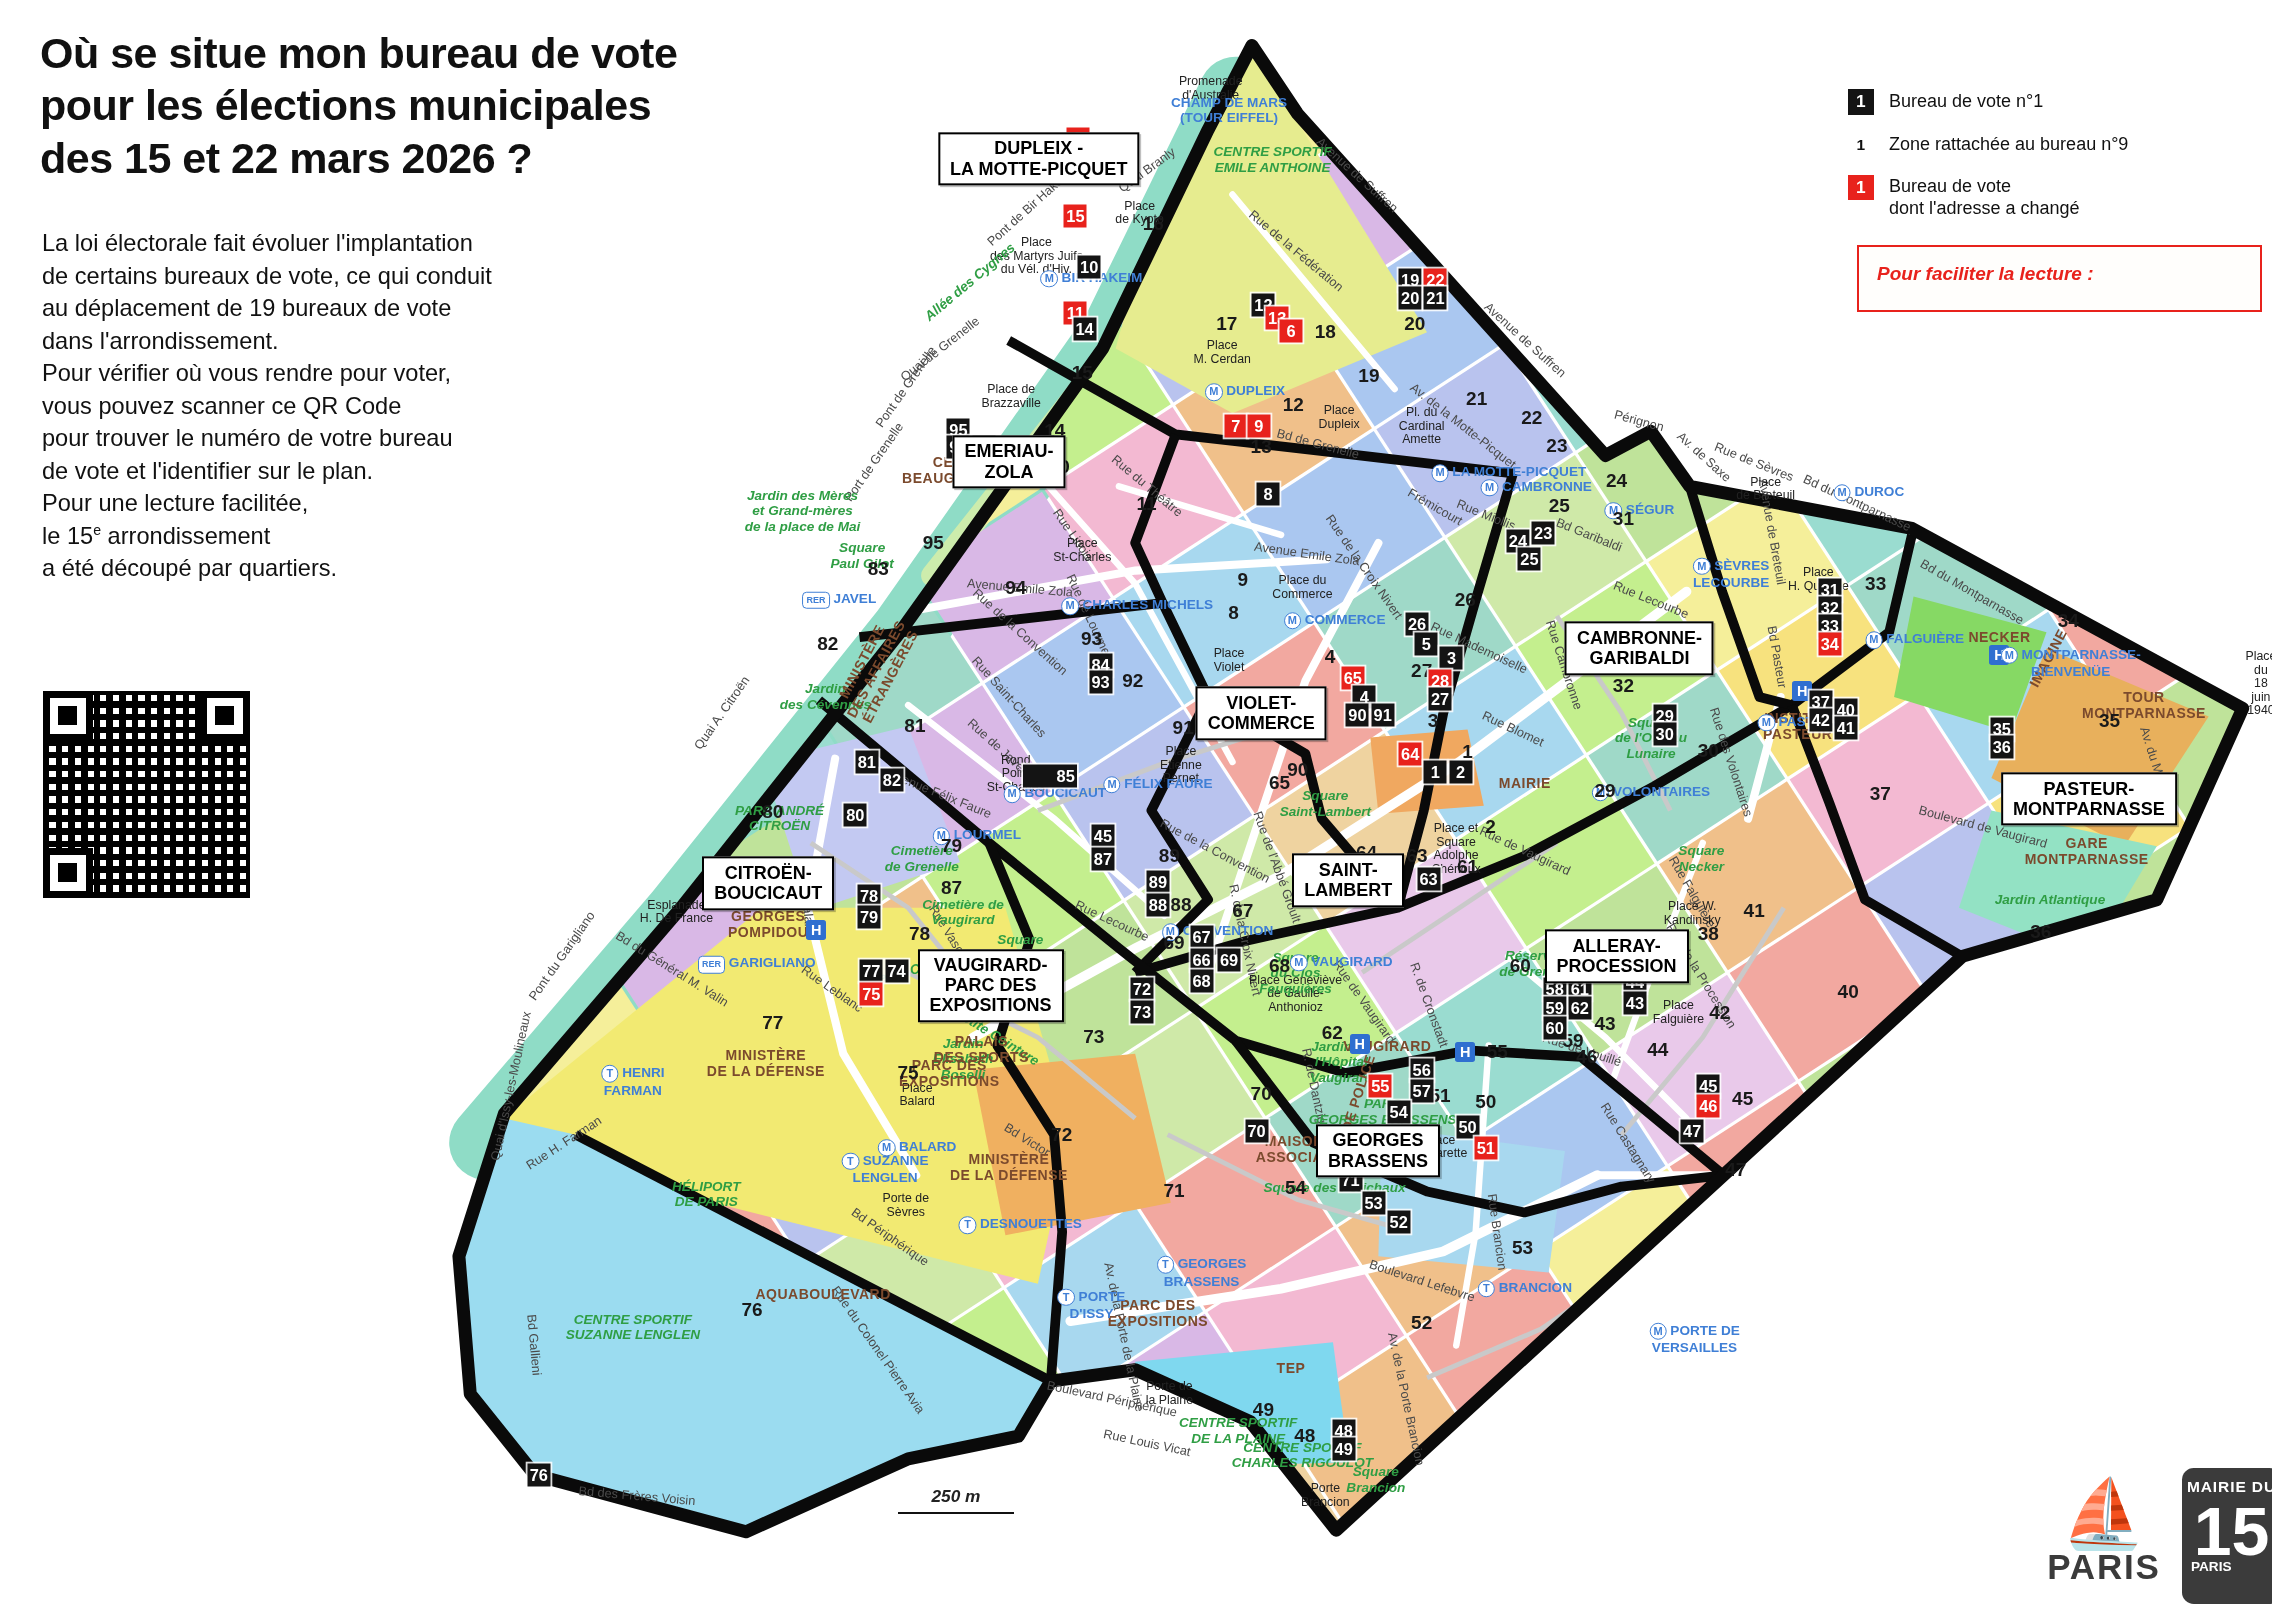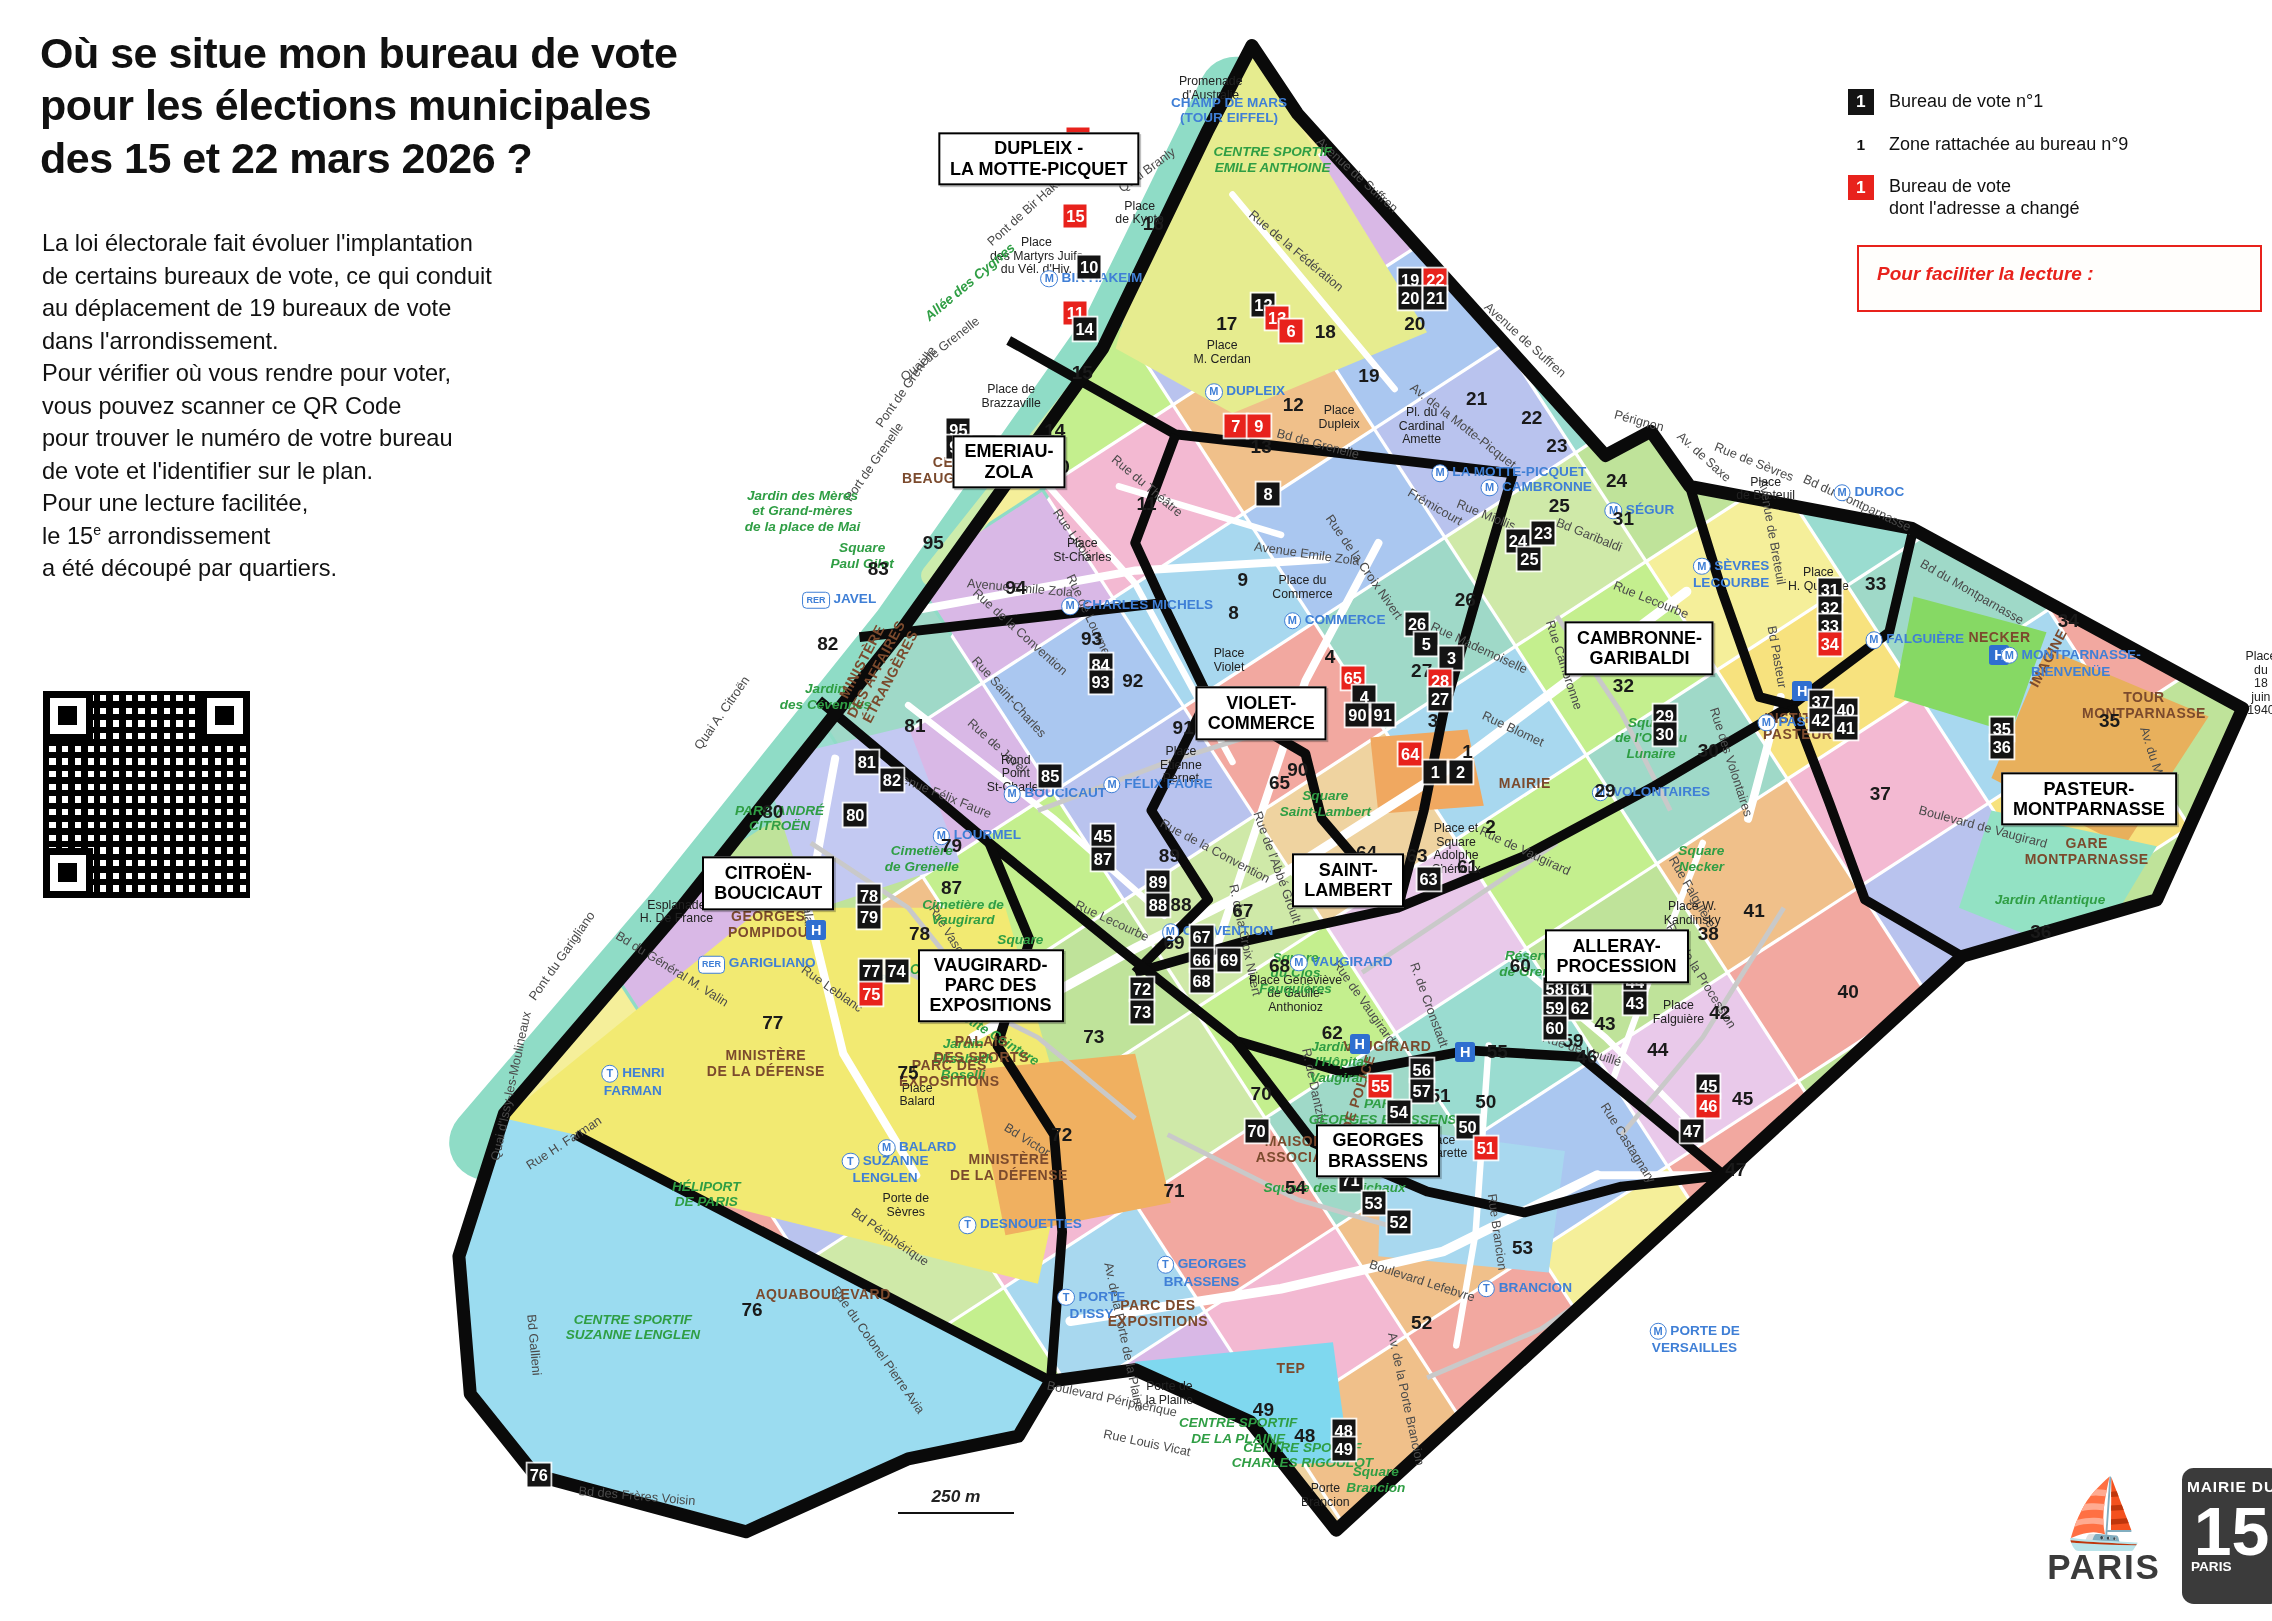--- a/index.html
+++ b/index.html
@@ -645,21 +645,21 @@
       <div class="badge bblk" style="left: 37.8%; top: 47%; transform: translate(-50%, -50%) rotate(0deg);">81</div>
       <div class="badge bblk" style="left: 38.9%; top: 48.1%; transform: translate(-50%, -50%) rotate(0deg);">82</div>
       <div class="badge bblk" style="left: 37.3%; top: 50.3%; transform: translate(-50%, -50%) rotate(0deg);">80</div>
       <div class="badge bblk" style="left: 37.9%; top: 55.3%; transform: translate(-50%, -50%) rotate(0deg);">78</div>
       <div class="badge bblk" style="left: 37.9%; top: 56.6%; transform: translate(-50%, -50%) rotate(0deg);">79</div>
       <div class="badge bblk" style="left: 38%; top: 59.9%; transform: translate(-50%, -50%) rotate(0deg);">77</div>
       <div class="badge bblk" style="left: 39.1%; top: 59.9%; transform: translate(-50%, -50%) rotate(0deg);">74</div>
       <div class="badge bred" style="left: 38%; top: 61.3%; transform: translate(-50%, -50%) rotate(0deg);">75</div>
       <div class="badge bblk" style="left: 48%; top: 41%; transform: translate(-50%, -50%) rotate(0deg);">84</div>
       <div class="badge bblk" style="left: 48%; top: 42.1%; transform: translate(-50%, -50%) rotate(0deg);">93</div>
-      <div class="badge bblk" style="left: 45.8%; top: 47.9%; transform: translate(-50%, -50%) rotate(0deg);">85</div>
+      <div class="badge bblk" style="left: 45.8%; top: 47.9%; transform: translate(-50%, -50%) rotate(0deg); padding-left: 31px;">85</div>
       <div class="badge bblk" style="left: 49.8%; top: 61%; transform: translate(-50%, -50%) rotate(0deg);">72</div>
       <div class="badge bblk" style="left: 49.8%; top: 62.4%; transform: translate(-50%, -50%) rotate(0deg);">73</div>
       <div class="badge bblk" style="left: 52.4%; top: 57.8%; transform: translate(-50%, -50%) rotate(0deg);">67</div>
       <div class="badge bblk" style="left: 52.4%; top: 59.2%; transform: translate(-50%, -50%) rotate(0deg);">66</div>
       <div class="badge bblk" style="left: 53.6%; top: 59.2%; transform: translate(-50%, -50%) rotate(0deg);">69</div>
       <div class="badge bblk" style="left: 52.4%; top: 60.5%; transform: translate(-50%, -50%) rotate(0deg);">68</div>
       <div class="badge bblk" style="left: 54.8%; top: 69.8%; transform: translate(-50%, -50%) rotate(0deg);">70</div>
       <div class="qlabel" style="left: 45.3%; top: 9.8%; transform: translate(-50%, -50%) rotate(0deg);">DUPLEIX -<br>LA MOTTE-PICQUET</div>
       <div class="qlabel" style="left: 44%; top: 28.5%; transform: translate(-50%, -50%) rotate(0deg);">EMERIAU-<br>ZOLA</div>
       <div class="qlabel" style="left: 55%; top: 44%; transform: translate(-50%, -50%) rotate(0deg);">VIOLET-<br>COMMERCE</div>

